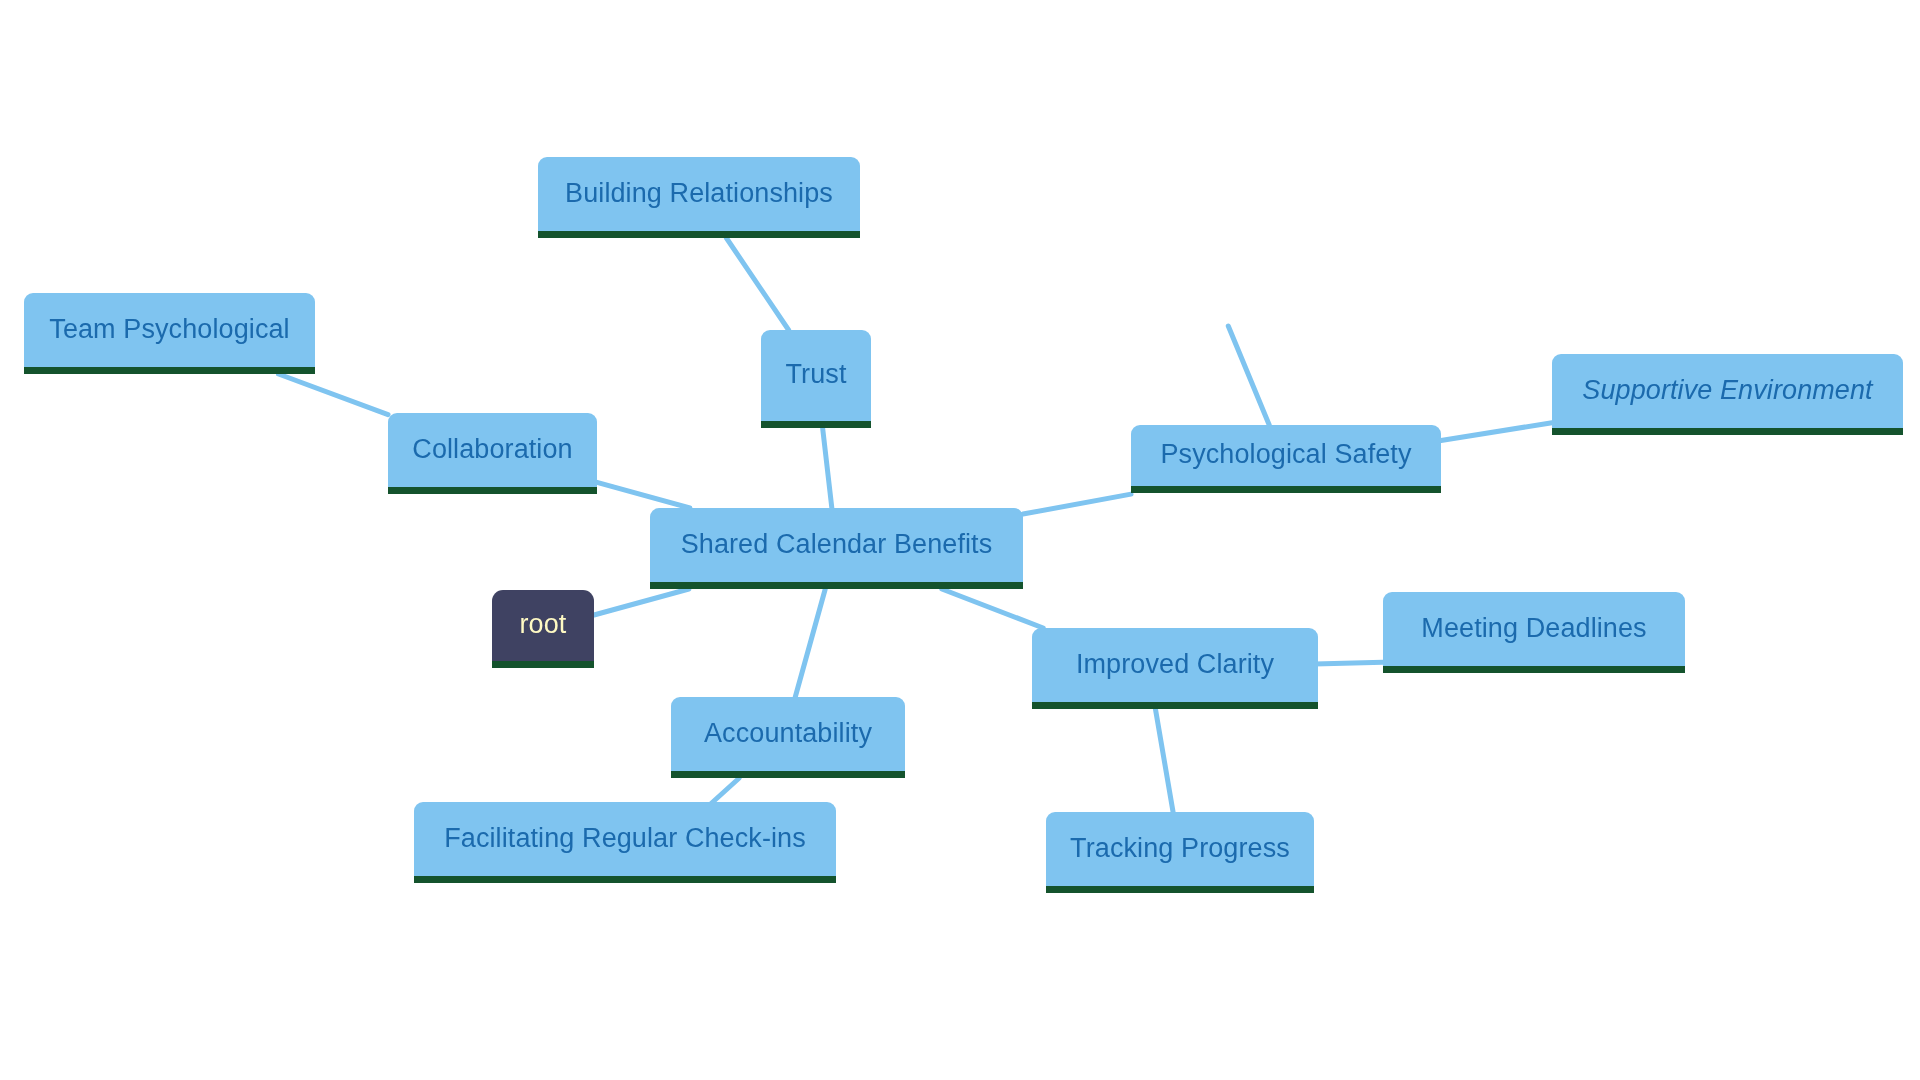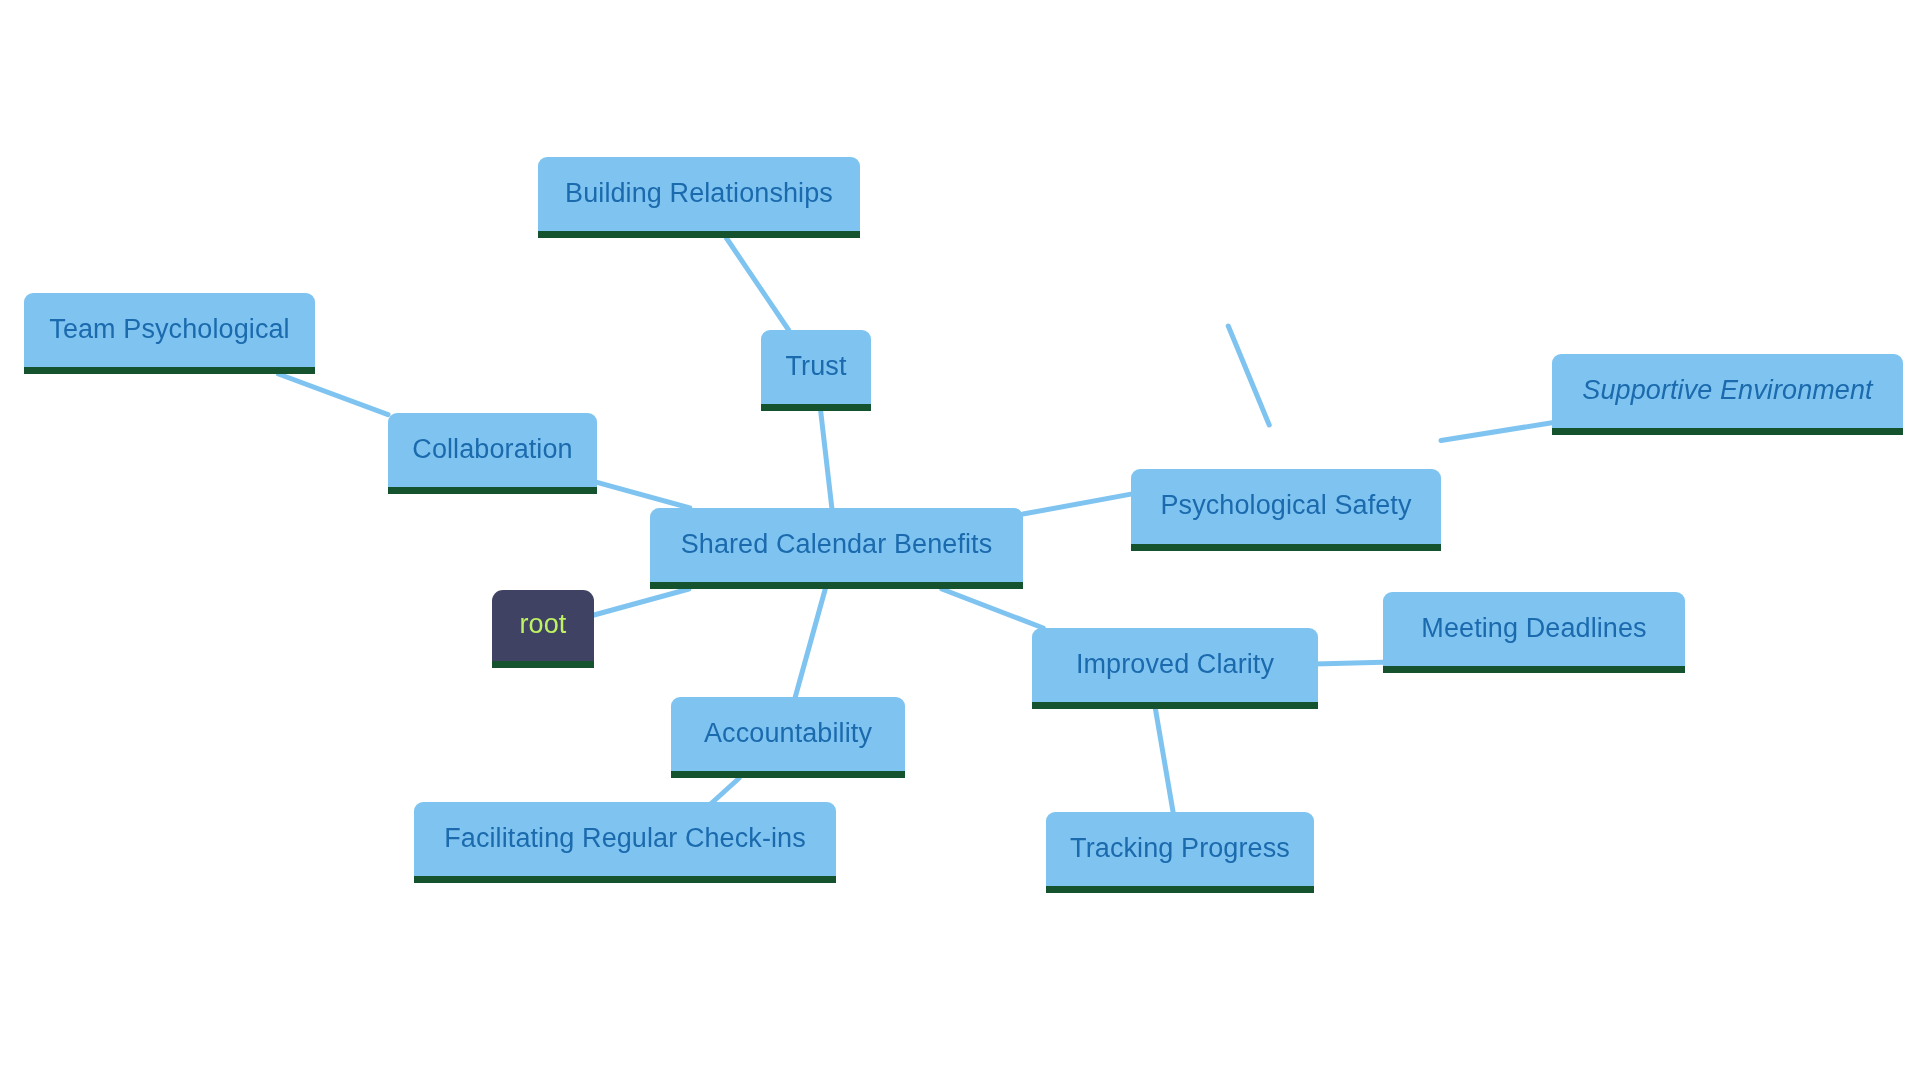--- a/index.html
+++ b/index.html
@@ -49,21 +49,21 @@
     font-size: 27px;
     font-weight: 400;
     letter-spacing: 0.1px;
     line-height: 1;
     white-space: nowrap;
     padding: 0 22px;
     border-bottom: 7px solid #14532d;
   }
   .mm-node.root-node {
     background: #3f4262;
-    color: #bef264;
+    color: #fef9c3;
     border-radius: 11px 11px 0 0;
   }
   .mm-label {
     display: block;
     transform: translateY(-1px);
   }
 </style>
 </head>
 <body>
 
@@ -89,27 +89,27 @@
       </div>
       <div class="mm-node" style="left: 650px; top: 508px; width: 373px; height: 81px;">
         <span class="mm-label">Shared Calendar Benefits</span>
       </div>
       <div class="mm-node" style="left: 388px; top: 413px; width: 209px; height: 81px;">
         <span class="mm-label">Collaboration</span>
       </div>
       <div class="mm-node" style="left: 24px; top: 293px; width: 291px; height: 81px;">
         <span class="mm-label">Team Psychological</span>
       </div>
-      <div class="mm-node" style="left: 761px; top: 330px; width: 110px; height: 81px; justify-content: center;">
+      <div class="mm-node" style="left: 761px; top: 330px; width: 110px; height: 98px; justify-content: center;">
         <span class="mm-label">Trust</span>
       </div>
       <div class="mm-node" style="left: 538px; top: 157px; width: 322px; height: 81px;">
         <span class="mm-label">Building Relationships</span>
       </div>
-      <div class="mm-node" style="left: 1131px; top: 425px; width: 310px; height: 82px; margin-top: 44px;">
+      <div class="mm-node" style="left: 1131px; top: 425px; width: 310px; height: 68px;">
         <span class="mm-label">Psychological Safety</span>
       </div>
       <div class="mm-node" style="left: 1552px; top: 354px; width: 351px; height: 81px; font-style: italic;">
         <span class="mm-label">Supportive Environment</span>
       </div>
       <div class="mm-node" style="left: 1032px; top: 628px; width: 286px; height: 81px;">
         <span class="mm-label">Improved Clarity</span>
       </div>
       <div class="mm-node" style="left: 1383px; top: 592px; width: 302px; height: 81px;">
         <span class="mm-label">Meeting Deadlines</span>

